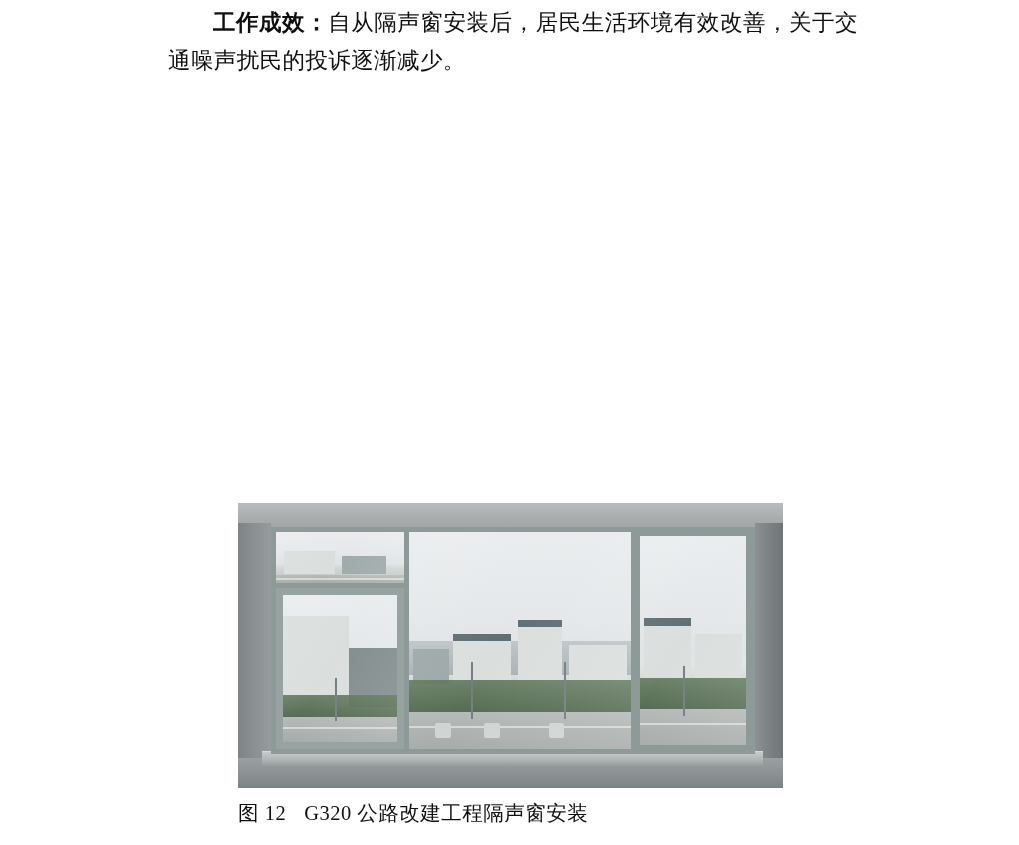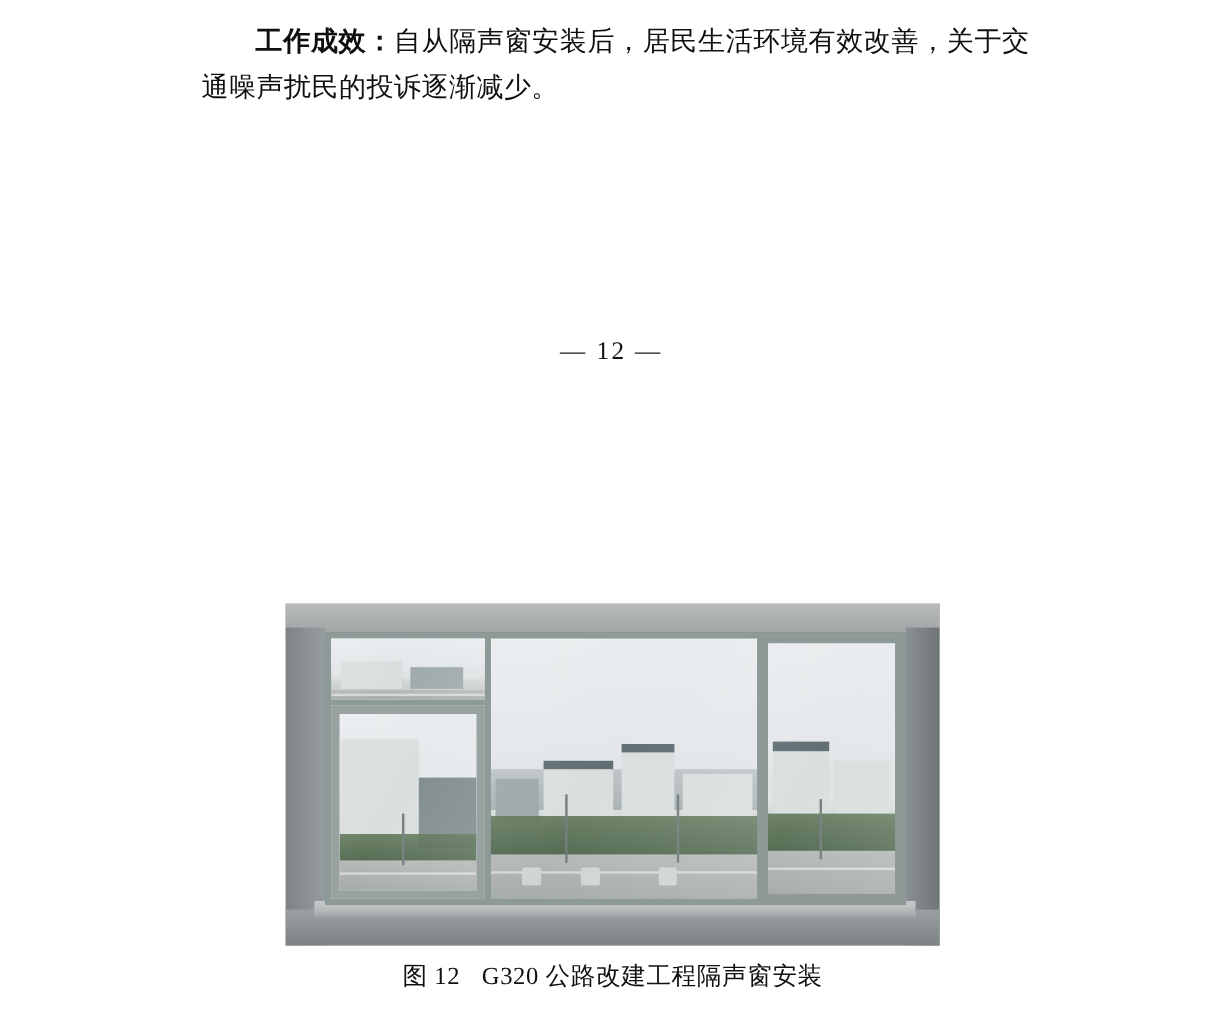--- a/index.html
+++ b/index.html
@@ -26,21 +26,21 @@
     left: 168px;
     top: 4px;
     width: 690px;
   }
   .para {
     font-size: 22.5px;
     line-height: 38px;
     text-indent: 45px;
     text-align: justify;
     letter-spacing: 0.4px;
-    margin: 12px 0 6px 0;
+    margin: 0 0 6px 0;
     word-break: break-all;
   }
   .para b {
     font-weight: bold;
   }
   .page-number {
     position: absolute;
     top: 280px;
     left: 0;
     width: 1019px;
@@ -218,40 +218,38 @@
     background: #6f7a7b;
   }
   .glass-sheen {
     position: absolute;
     inset: 0;
     background: linear-gradient(120deg, rgba(255,255,255,0.12) 0%, rgba(255,255,255,0.03) 45%, rgba(255,255,255,0.16) 100%);
     pointer-events: none;
   }
   .caption {
     margin-top: 11px;
-    text-align: center;
     font-size: 20.5px;
     letter-spacing: 0.5px;
     color: #101010;
   }
   .caption .gap {
     display: inline-block;
     width: 18px;
   }
 </style>
 </head>
 <body>
 
 <div class="page">
 
   <div class="body-text">
     <p class="para"><b>工作成效：</b><span>自从隔声窗安装后，居民生活环境有效改善，关于交通噪声扰民的投诉逐渐减少。</span></p>
   </div>
 
-  <div class="page-number">— 12 —</div>
 
   <div class="figure">
     <div class="photo">
       <div class="ceiling"></div>
       <div class="wall-left"></div>
       <div class="wall-right"></div>
       <div class="floor"></div>
       <div class="sill"></div>
 
       <div class="window">

